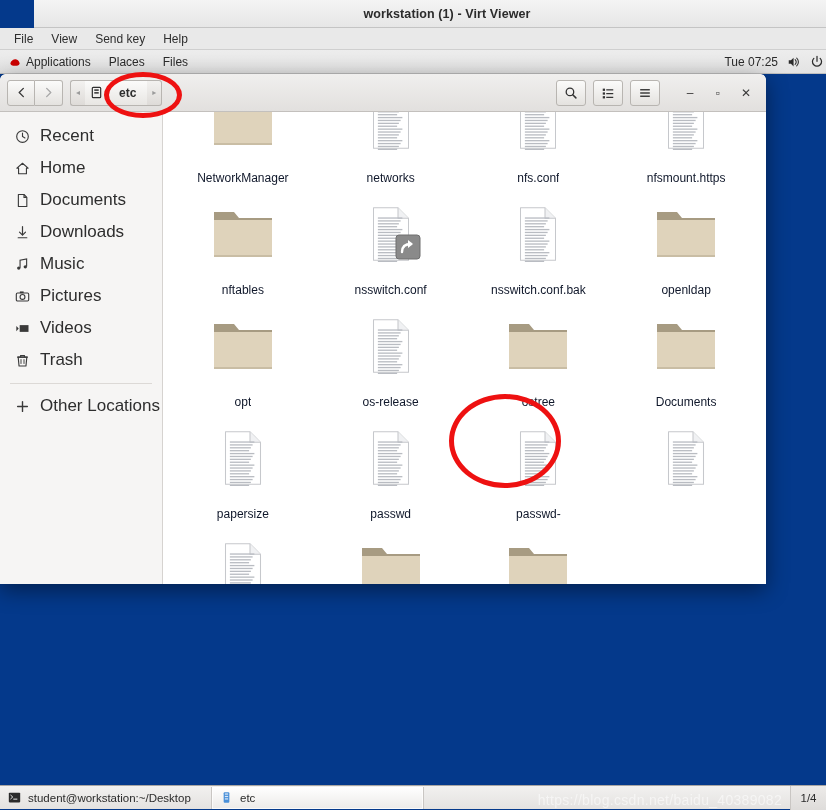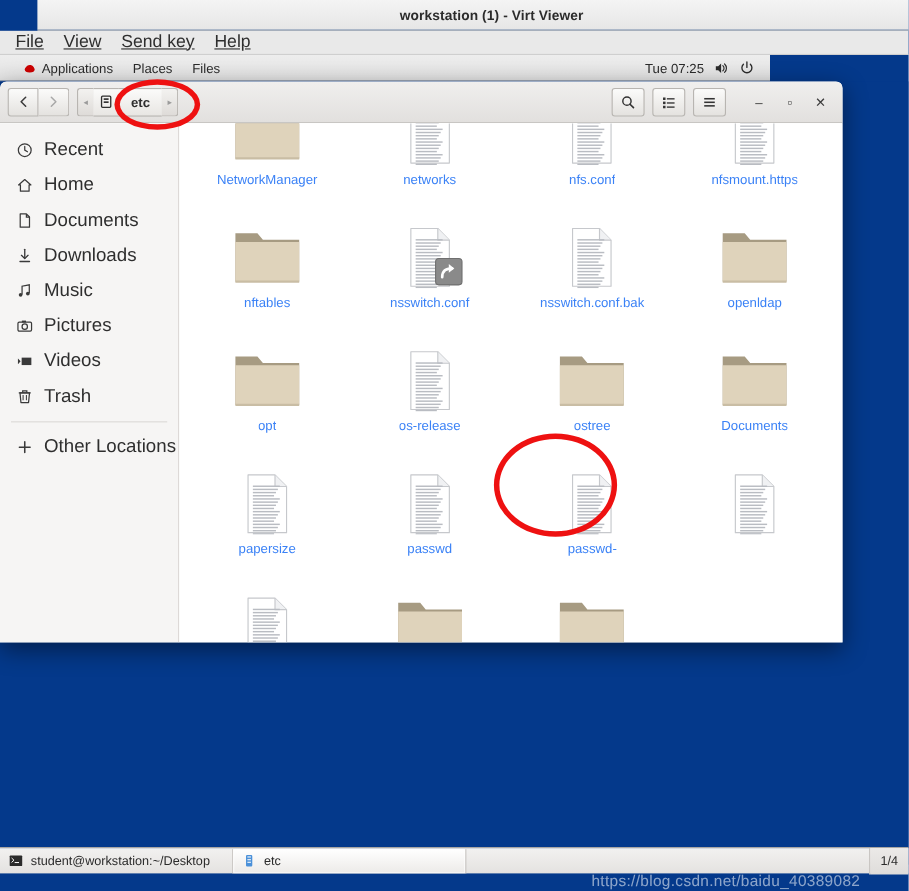--- a/index.html
+++ b/index.html
@@ -25,28 +25,28 @@
   .vv-close {
     position:absolute; right:10px; top:50%; transform:translateY(-50%);
     width:16px; height:16px; display:flex;align-items:center;justify-content:center;
     font-size:14px; color:#2b2b2b; cursor:pointer; line-height:1;
   }
   .vv-menubar {
     height:22px; width:826px; background:#e9e9e9;
     border-bottom:1px solid #cfcfcf;
     display:flex; align-items:center; padding-left:6px; gap:2px;
   }
-  .vv-menu-item { padding:2px 8px; font-size:16px; color:#2e2e2e; cursor:pointer;text-decoration:underline; }
+  .vv-menu-item { padding:2px 8px; font-size:12px; color:#2e2e2e; cursor:pointer; }
 
   
   .gnome-panel {
-    height:24px; width:700px;
+    height:24px; width:826px;
     background: linear-gradient(to bottom,#ededed 0%, #e3e3e3 100%);
     border-bottom:1px solid #bfbfbf;
-    display:flex; align-items:center; padding:0 12px; gap:0px;
+    display:flex; align-items:center; padding:0 0; gap:0px;
     position:relative;
   }
   .gp-left { display:flex; align-items:center; gap:0; }
   .gp-item { padding:2px 9px; font-size:12px; color:#2b2b2b; cursor:pointer; display:flex; align-items:center; gap:5px;}
   .gp-right { margin-left:auto; display:flex; align-items:center; gap:9px; padding-right:2px;}
   .gp-clock { font-size:12px; color:#2b2b2b; cursor:pointer;}
   .rh-logo { width:12px; height:12px; display:block; }
 
   
   .desktop {
@@ -144,39 +144,39 @@
     display:grid; grid-template-columns:repeat(4,1fr);
     position:absolute; left:0; right:0; top:-38px;
     padding:0 6px;
   }
   .cell {
     height:112px; display:flex; flex-direction:column;
     align-items:center; justify-content:flex-start;
     padding-top:8px; cursor:pointer;
   }
   .cell .name {
-    font-size:12px; color:#3b82f6; margin-top:6px; text-align:left;
+    font-size:12px; color:#0f172a; margin-top:21px; text-align:left;
     max-width:140px; overflow:hidden; white-space:nowrap; text-overflow:ellipsis;
   }
   .icowrap { position:relative; width:68px; height:68px; display:flex; align-items:flex-end; justify-content:center;}
 
   
   .icon-svg { display:block; }
 
   
   .annot {
     position:absolute; border:5px solid #ee1111; border-radius:50%;
     pointer-events:none; z-index:40;
   }
   #annot-etc { left:114px; top:146px; width:76px; height:48px; }
   #annot-passwd { left:458px; top:466px; width:112px; height:92px; }
 
   
   .taskbar {
-    position:absolute; left:0; bottom:16px; width:826px; height:24px;
+    position:absolute; left:0; bottom:1px; width:826px; height:24px;
     background: linear-gradient(to bottom,#f2f1f0 0%, #e4e2e0 100%);
     border-top:1px solid #a9a6a3;
     display:flex; align-items:center;
   }
   .tb-btn {
     height:22px; display:flex; align-items:center; gap:7px;
     padding:0 8px; font-size:11.5px; color:#2b2b2b; cursor:pointer;
     border-right:1px solid #c9c6c3;
   }
   .tb-btn.active { background:linear-gradient(to bottom,#ffffff 0%,#eceae8 100%); box-shadow:inset 0 0 0 1px rgba(255,255,255,.7);}

